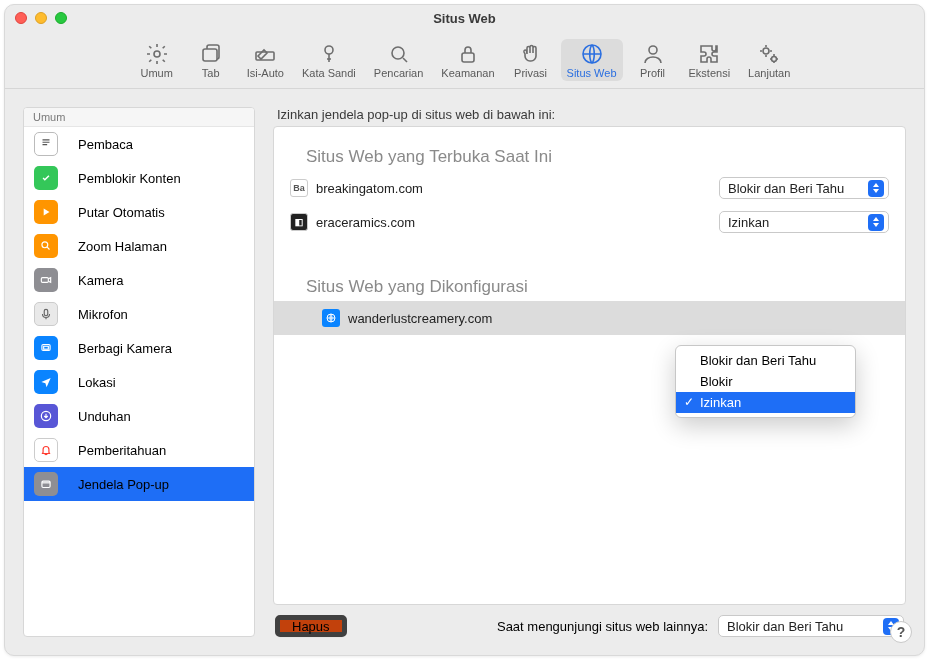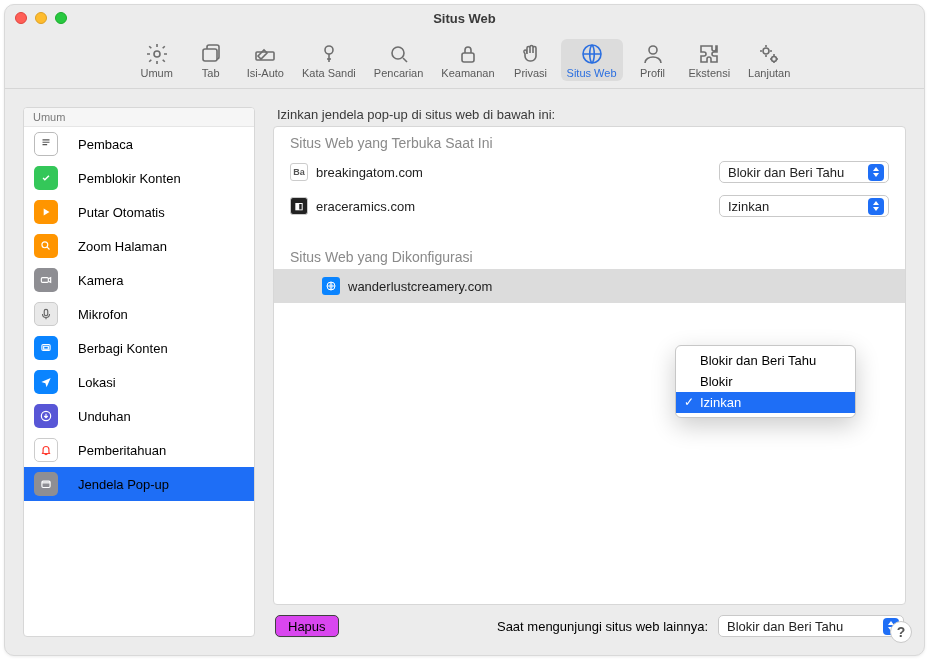--- a/index.html
+++ b/index.html
@@ -89,21 +89,21 @@
 
   .main {
     flex:1; display:flex; flex-direction:column;
   }
   .main-title { font-size:13px; color:#3a3a3a; padding: 0 4px 4px; }
   .listpanel {
     flex:1; background:#fff; border:1px solid #d7d7d7; border-radius:4px;
     display:flex; flex-direction:column; overflow:hidden; position:relative;
   }
   .section-lbl {
-    font-size:14px; color:#8a8a8a; padding:8px 16px 4px;
+    font-size:17px; color:#8a8a8a; padding:20px 16px 4px;margin-left:16px;
   }
   .row {
     display:flex; align-items:center; padding:4px 16px; height:34px;
   }
   .row.selected { background:#dcdcdc;padding-left:48px; }
   .favicon {
     width:18px; height:18px; border-radius:3px; margin-right:8px;
     display:flex; align-items:center; justify-content:center;
     font-size:9px; font-weight:700; color:#555; background:#fff; border:0.5px solid #ccc;
   }
@@ -122,21 +122,21 @@
     content:''; width:0; height:0; border-left:3px solid transparent;
     border-right:3px solid transparent;
   }
   .popup .arrows::before { border-bottom:4px solid #fff; margin-bottom:1px;}
   .popup .arrows::after { border-top:4px solid #fff; margin-top:1px;}
   .spacer { flex:1; }
   .footer {
     display:flex; align-items:center; padding:10px 2px 0; gap:10px;
   }
   .btn {
-    height:22px; padding:0 12px; background:#d946ef; border:1px solid #404040;
+    height:22px; padding:0 12px; background:#c2410c; border:5px solid #404040;
     border-radius:5px; font-size:13px; display:flex; align-items:center;
     box-shadow:0 0.5px 0 rgba(0,0,0,0.05);
   }
   .footer .popup { width: 186px; }
 
   .menu-open {
     position:absolute; top:256px; left:670px; width:181px;
     background:#fff; border:1px solid #c7c7c7; border-radius:6px;
     box-shadow:0 8px 24px rgba(0,0,0,0.2);
     padding:4px 0; z-index:10;
@@ -338,21 +338,21 @@
             </span>
           <span class="name">Mikrofon</span>
         </div>
         <div class="item">
           <span class="icbox" style="background:#0a84ff">
               <svg viewBox="0 0 24 24" fill="none" stroke="#fff" stroke-width="2">
                 <rect x="5" y="6" width="14" height="10" rx="2"></rect>
                 <rect x="8" y="9" width="8" height="5"></rect>
               </svg>
             </span>
-          <span class="name">Berbagi Konten</span>
+          <span class="name">Berbagi Kamera</span>
         </div>
         <div class="item">
           <span class="icbox" style="background:#0a84ff">
               <svg viewBox="0 0 24 24" fill="#fff">
                 <path d="M4 12l16-7-7 16-2-7-7-2z"></path>
               </svg>
             </span>
           <span class="name">Lokasi</span>
         </div>
         <div class="item">

